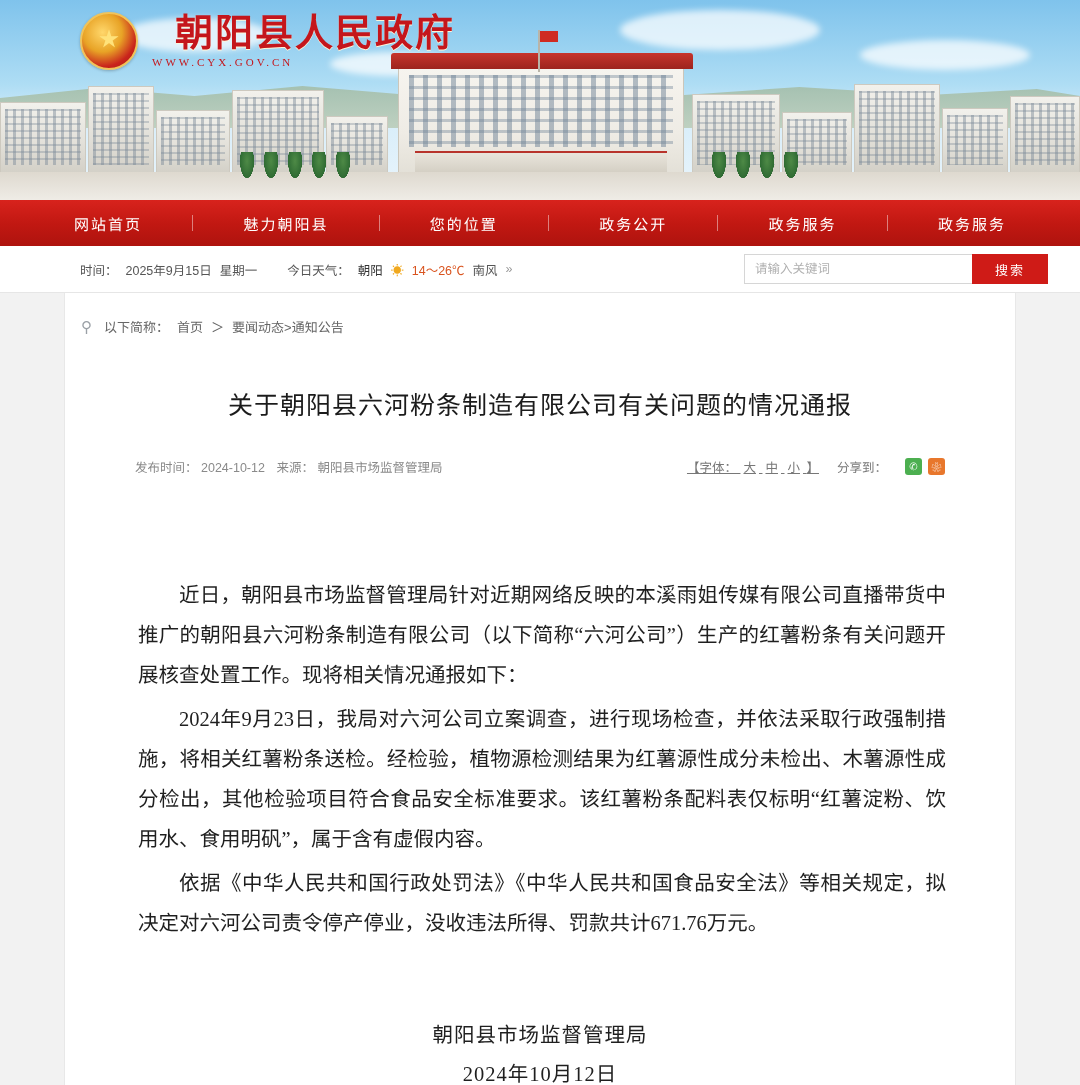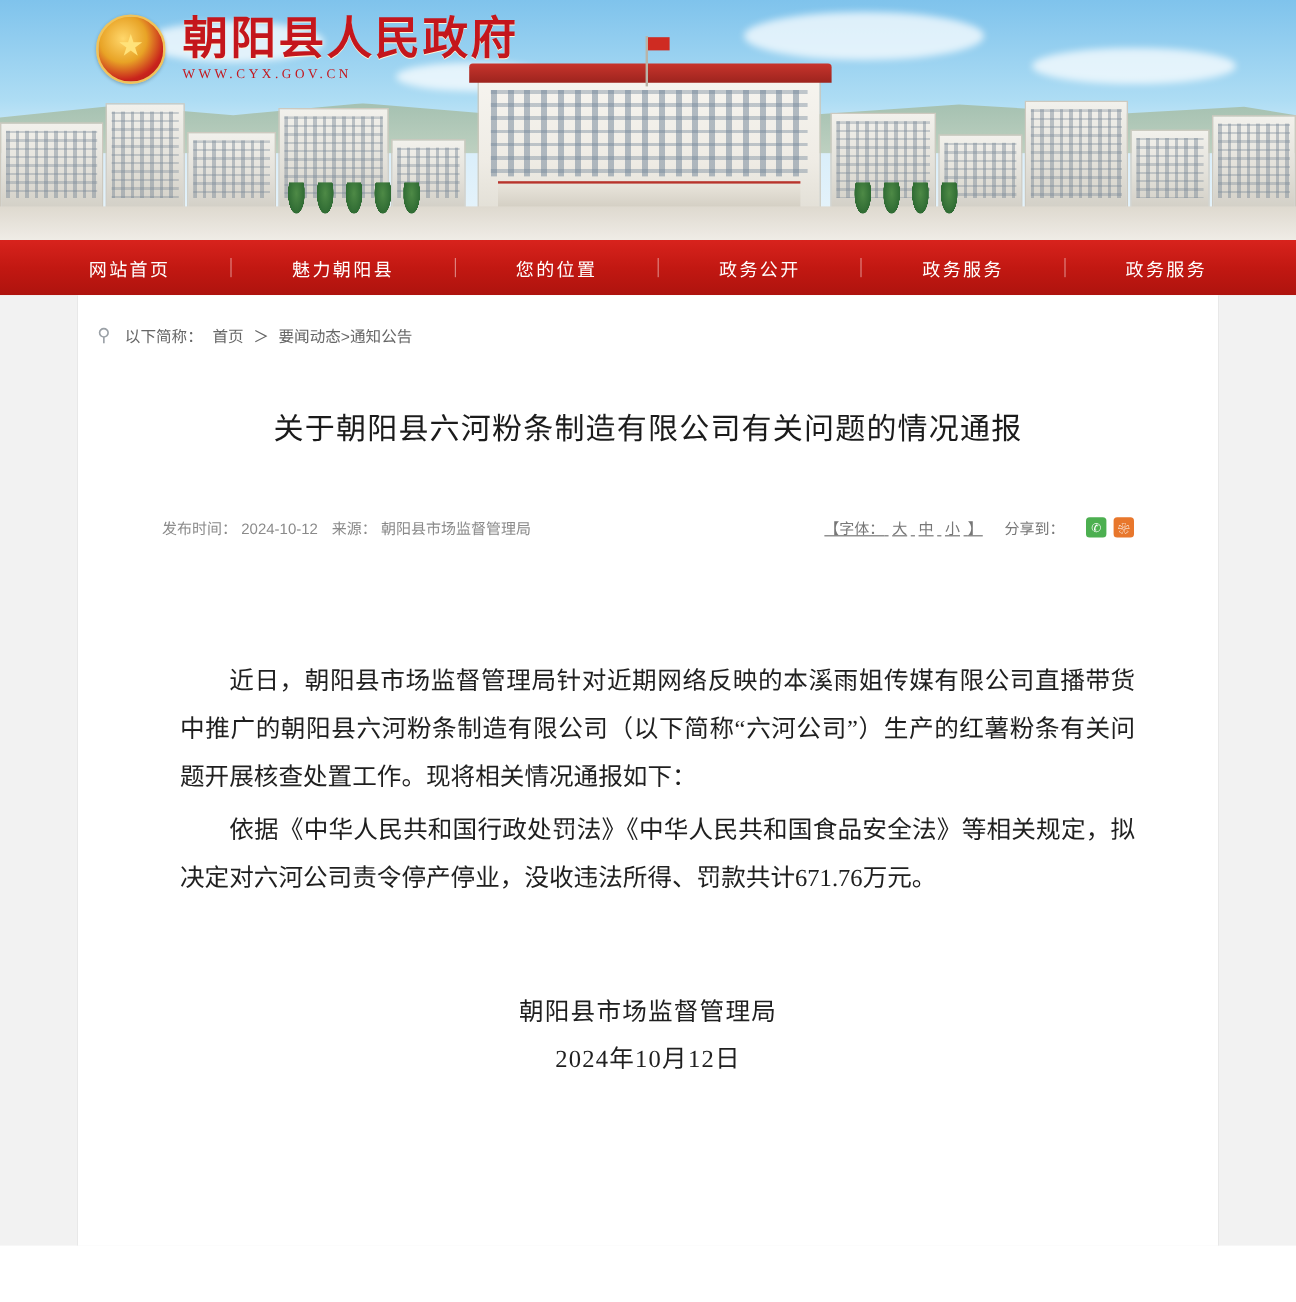--- a/index.html
+++ b/index.html
@@ -117,20 +117,21 @@
   }
   .brand-text { display: flex; flex-direction: column; }
   .site-title {
     font-family: "Liberation Serif", serif;
     font-weight: bold;
     font-size: 38px;
     line-height: 1.05;
     color: #c4161c;
     letter-spacing: 2px;
     text-shadow: 0 1px 0 #fff5d8;
+    margin-left: 23px;
   }
   .site-domain {
     margin-top: 2px;
     font-size: 11px;
     letter-spacing: 3px;
     color: #c4161c;
     font-family: "Liberation Serif", serif;
   }
 
   
@@ -249,21 +250,21 @@
     text-align: center;
     font-family: "Liberation Serif", serif;
     font-weight: normal;
     font-size: 25px;
     color: #1b1b1b;
     letter-spacing: 1px;
     line-height: 1.4;
   }
 
   .meta-row {
-    margin: 54px auto 0 auto;
+    margin: 34px auto 0 auto;
     width: 810px;
     display: flex; align-items: center;
     justify-content: space-between;
     font-size: 12.5px;
     color: #8a8a8a;
     border-bottom: 0px;
   }
   .meta-left { white-space: nowrap; }
   .meta-right { display: flex; align-items: center; gap: 18px; white-space: nowrap; }
   .font-sizer { color: #777; text-decoration: underline; }
@@ -283,21 +284,21 @@
   .article {
     margin: 100px auto 0 auto;
     width: 812px;
     font-family: "Liberation Serif", serif;
     font-size: 20.5px;
     line-height: 1.95;
     color: #1f1f1f;
     text-align: justify;
   }
   .article p {
-    margin: 0 0 4px 16px;
+    margin: 0 0 4px 4px;
     text-indent: 2em;
   }
   .signature {
     margin: 72px auto 0 auto;
     width: 812px;
     font-family: "Liberation Serif", serif;
     font-size: 20.5px;
     line-height: 1.9;
     color: #1f1f1f;
     text-align: center;
@@ -368,20 +369,39 @@
       <div class="nav-item">您的位置</div>
       <div class="nav-sep"></div>
       <div class="nav-item">政务公开</div>
       <div class="nav-sep"></div>
       <div class="nav-item">政务服务</div>
       <div class="nav-sep"></div>
       <div class="nav-item">政务服务</div>
     </div>
   </div>
 
+  <div class="infobar">
+    <div class="left">
+      <span class="lbl">时间：</span>
+      <span>2025年9月15日</span>
+      <span>星期一</span>
+      <span style="width:14px;"></span>
+      <span class="lbl">今日天气：</span>
+      <span class="city">朝阳</span>
+      <span class="wx-icon">☀</span>
+      <span class="temp">14～26℃</span>
+      <span class="wind">南风</span>
+      <span class="arrow">»</span>
+    </div>
+
+    <div class="search-wrap">
+      <input class="search-input" type="text" placeholder="请输入关键词" style="">
+      <button class="search-btn">搜索</button>
+    </div>
+  </div>
 
   <div class="content-shell">
     <div class="paper">
 
       <div class="crumb">
         <span class="pin">⚲</span>
         <span>以下简称：</span>
         <a href="#">首页</a>
         <span>＞</span>
         <a href="#">要闻动态&gt;通知公告</a>
@@ -407,20 +427,21 @@
           <span class="share-lbl">分享到：</span>
           <span class="share-icons">
             <span class="sicon wechat">✆</span>
             <span class="sicon weibo">❀</span>
           </span>
         </div>
       </div>
 
       <div class="article">
         <p>近日，朝阳县市场监督管理局针对近期网络反映的本溪雨姐传媒有限公司直播带货中推广的朝阳县六河粉条制造有限公司（以下简称“六河公司”）生产的红薯粉条有关问题开展核查处置工作。现将相关情况通报如下：</p>
+        <p>2024年9月23日，我局对六河公司立案调查，进行现场检查，并依法采取行政强制措施，将相关红薯粉条送检。经检验，植物源检测结果为红薯源性成分未检出、木薯源性成分检出，其他检验项目符合食品安全标准要求。该红薯粉条配料表仅标明“红薯淀粉、饮用水、食用明矾”，属于含有虚假内容。</p>
         <p>依据《中华人民共和国行政处罚法》《中华人民共和国食品安全法》等相关规定，拟决定对六河公司责令停产停业，没收违法所得、罚款共计671.76万元。</p>
       </div>
 
       <div class="signature">
         <div class="org">朝阳县市场监督管理局</div>
         <div class="date">2024年10月12日</div>
       </div>
 
     </div>
   </div>

